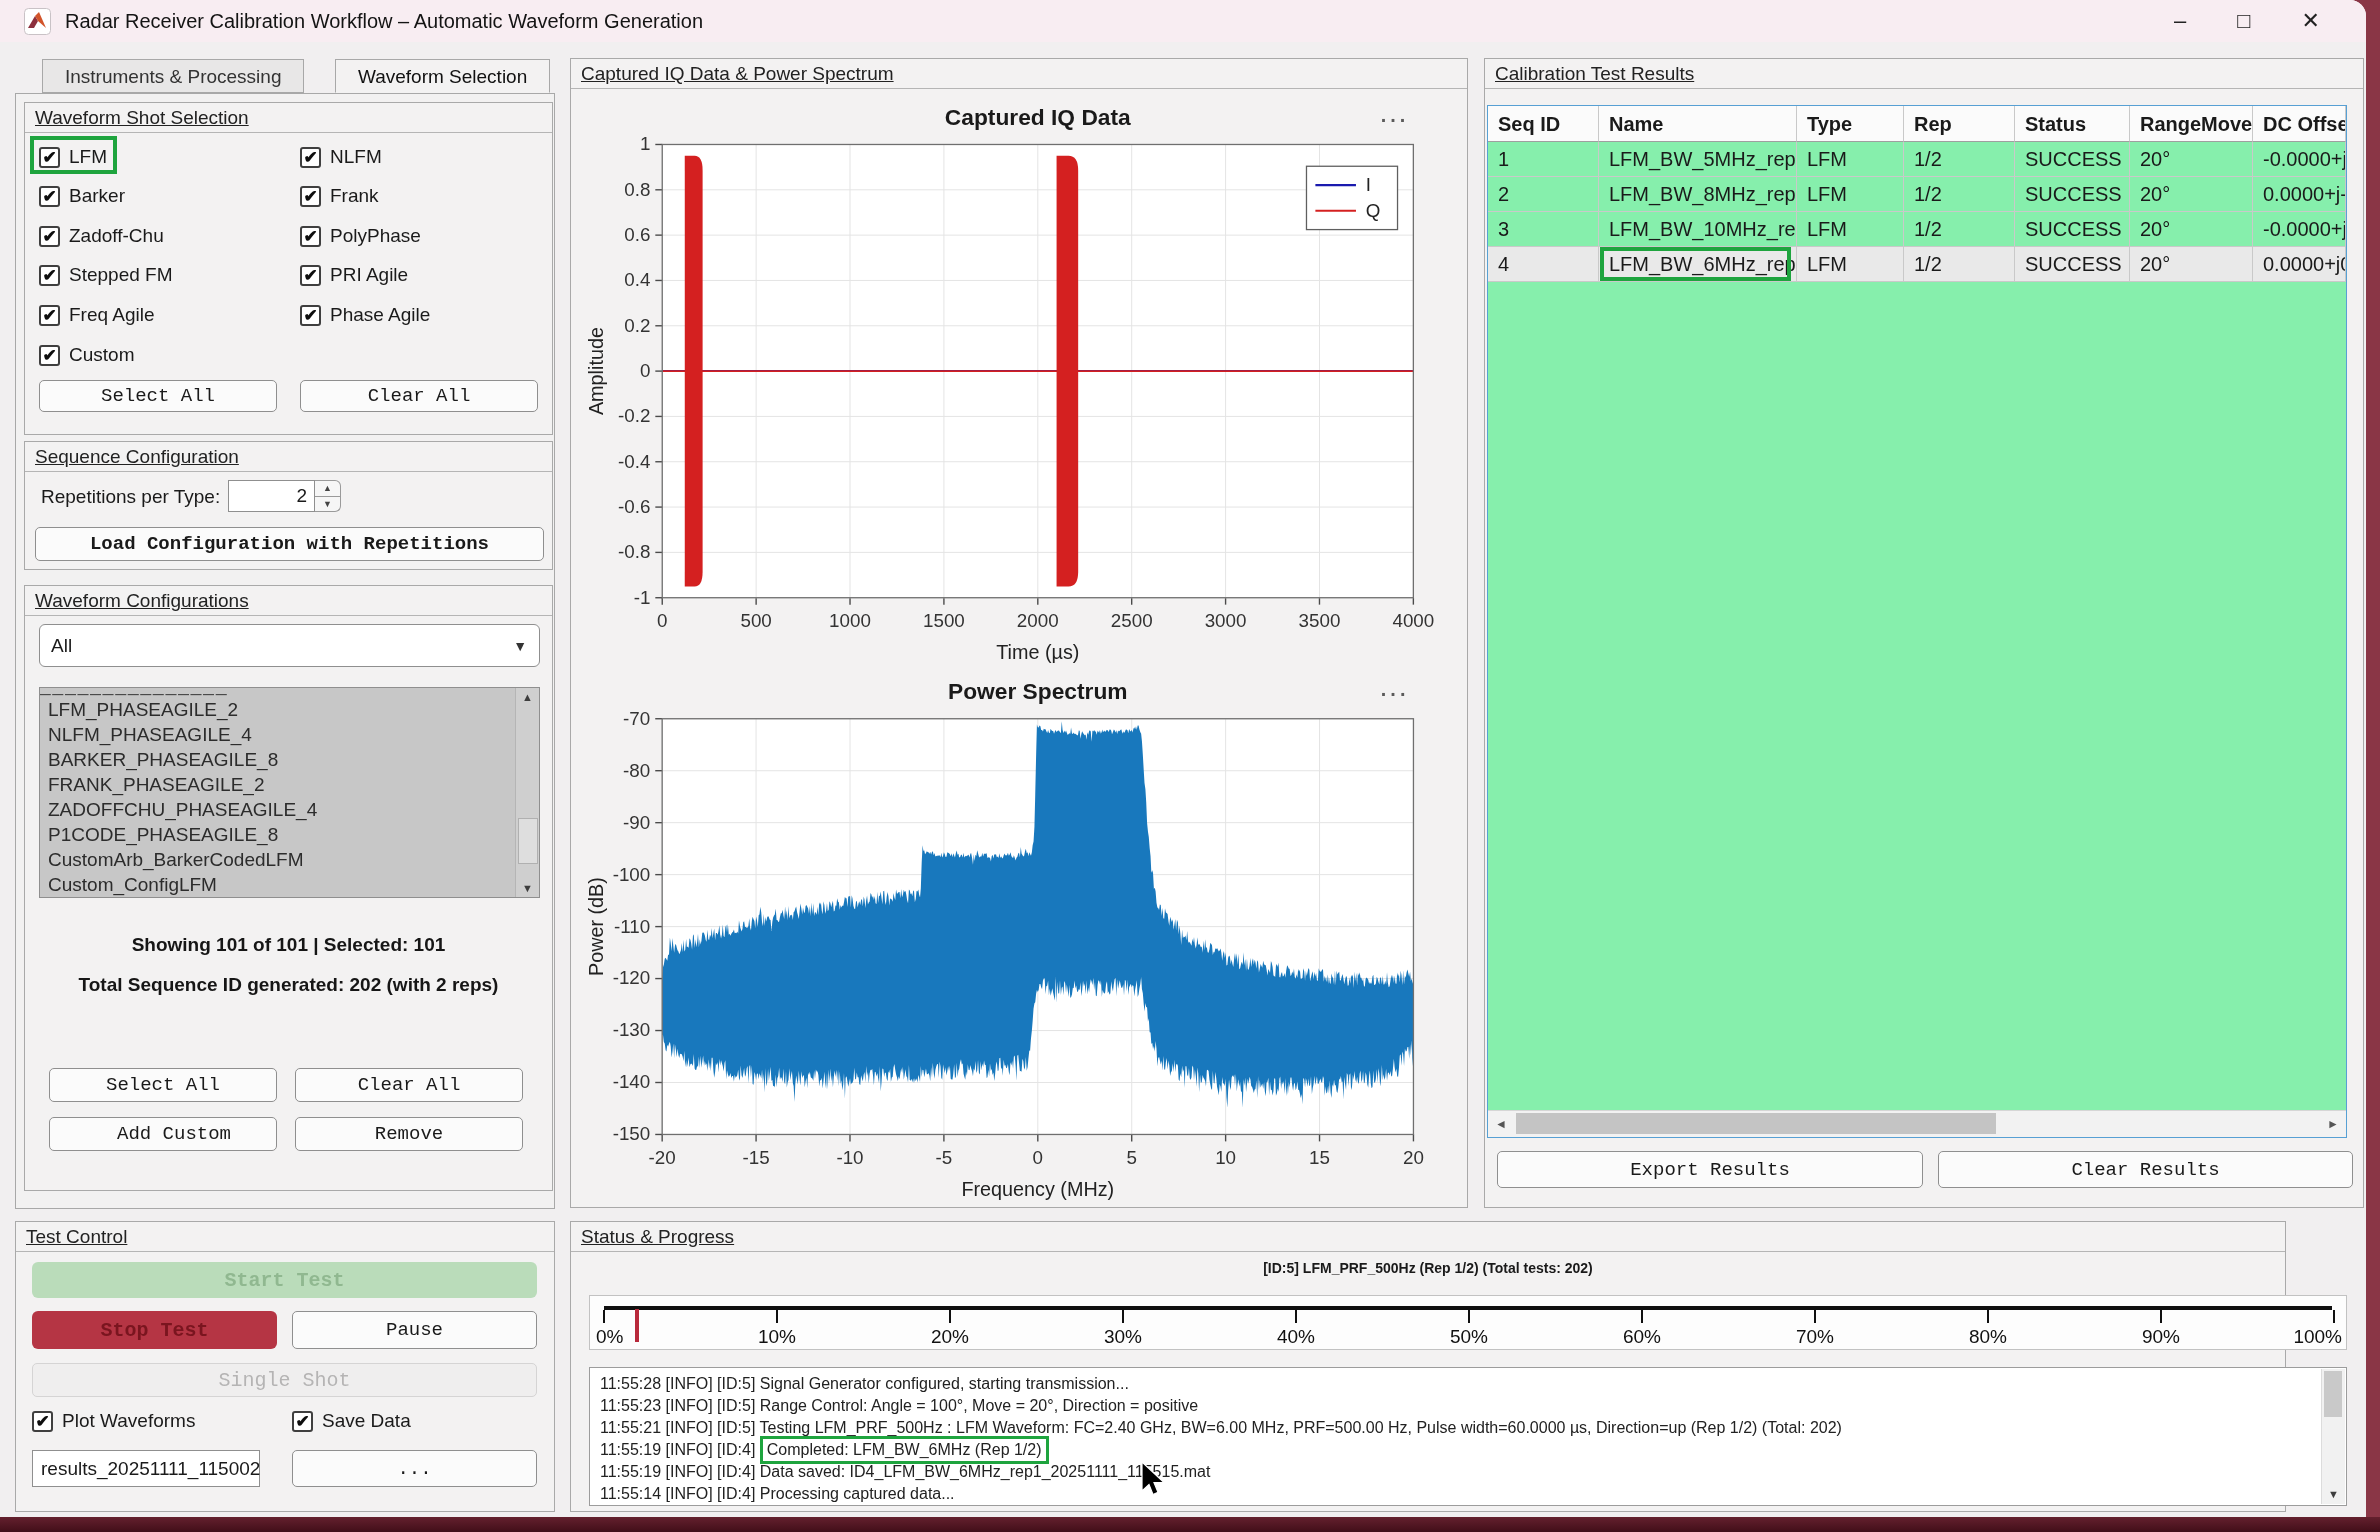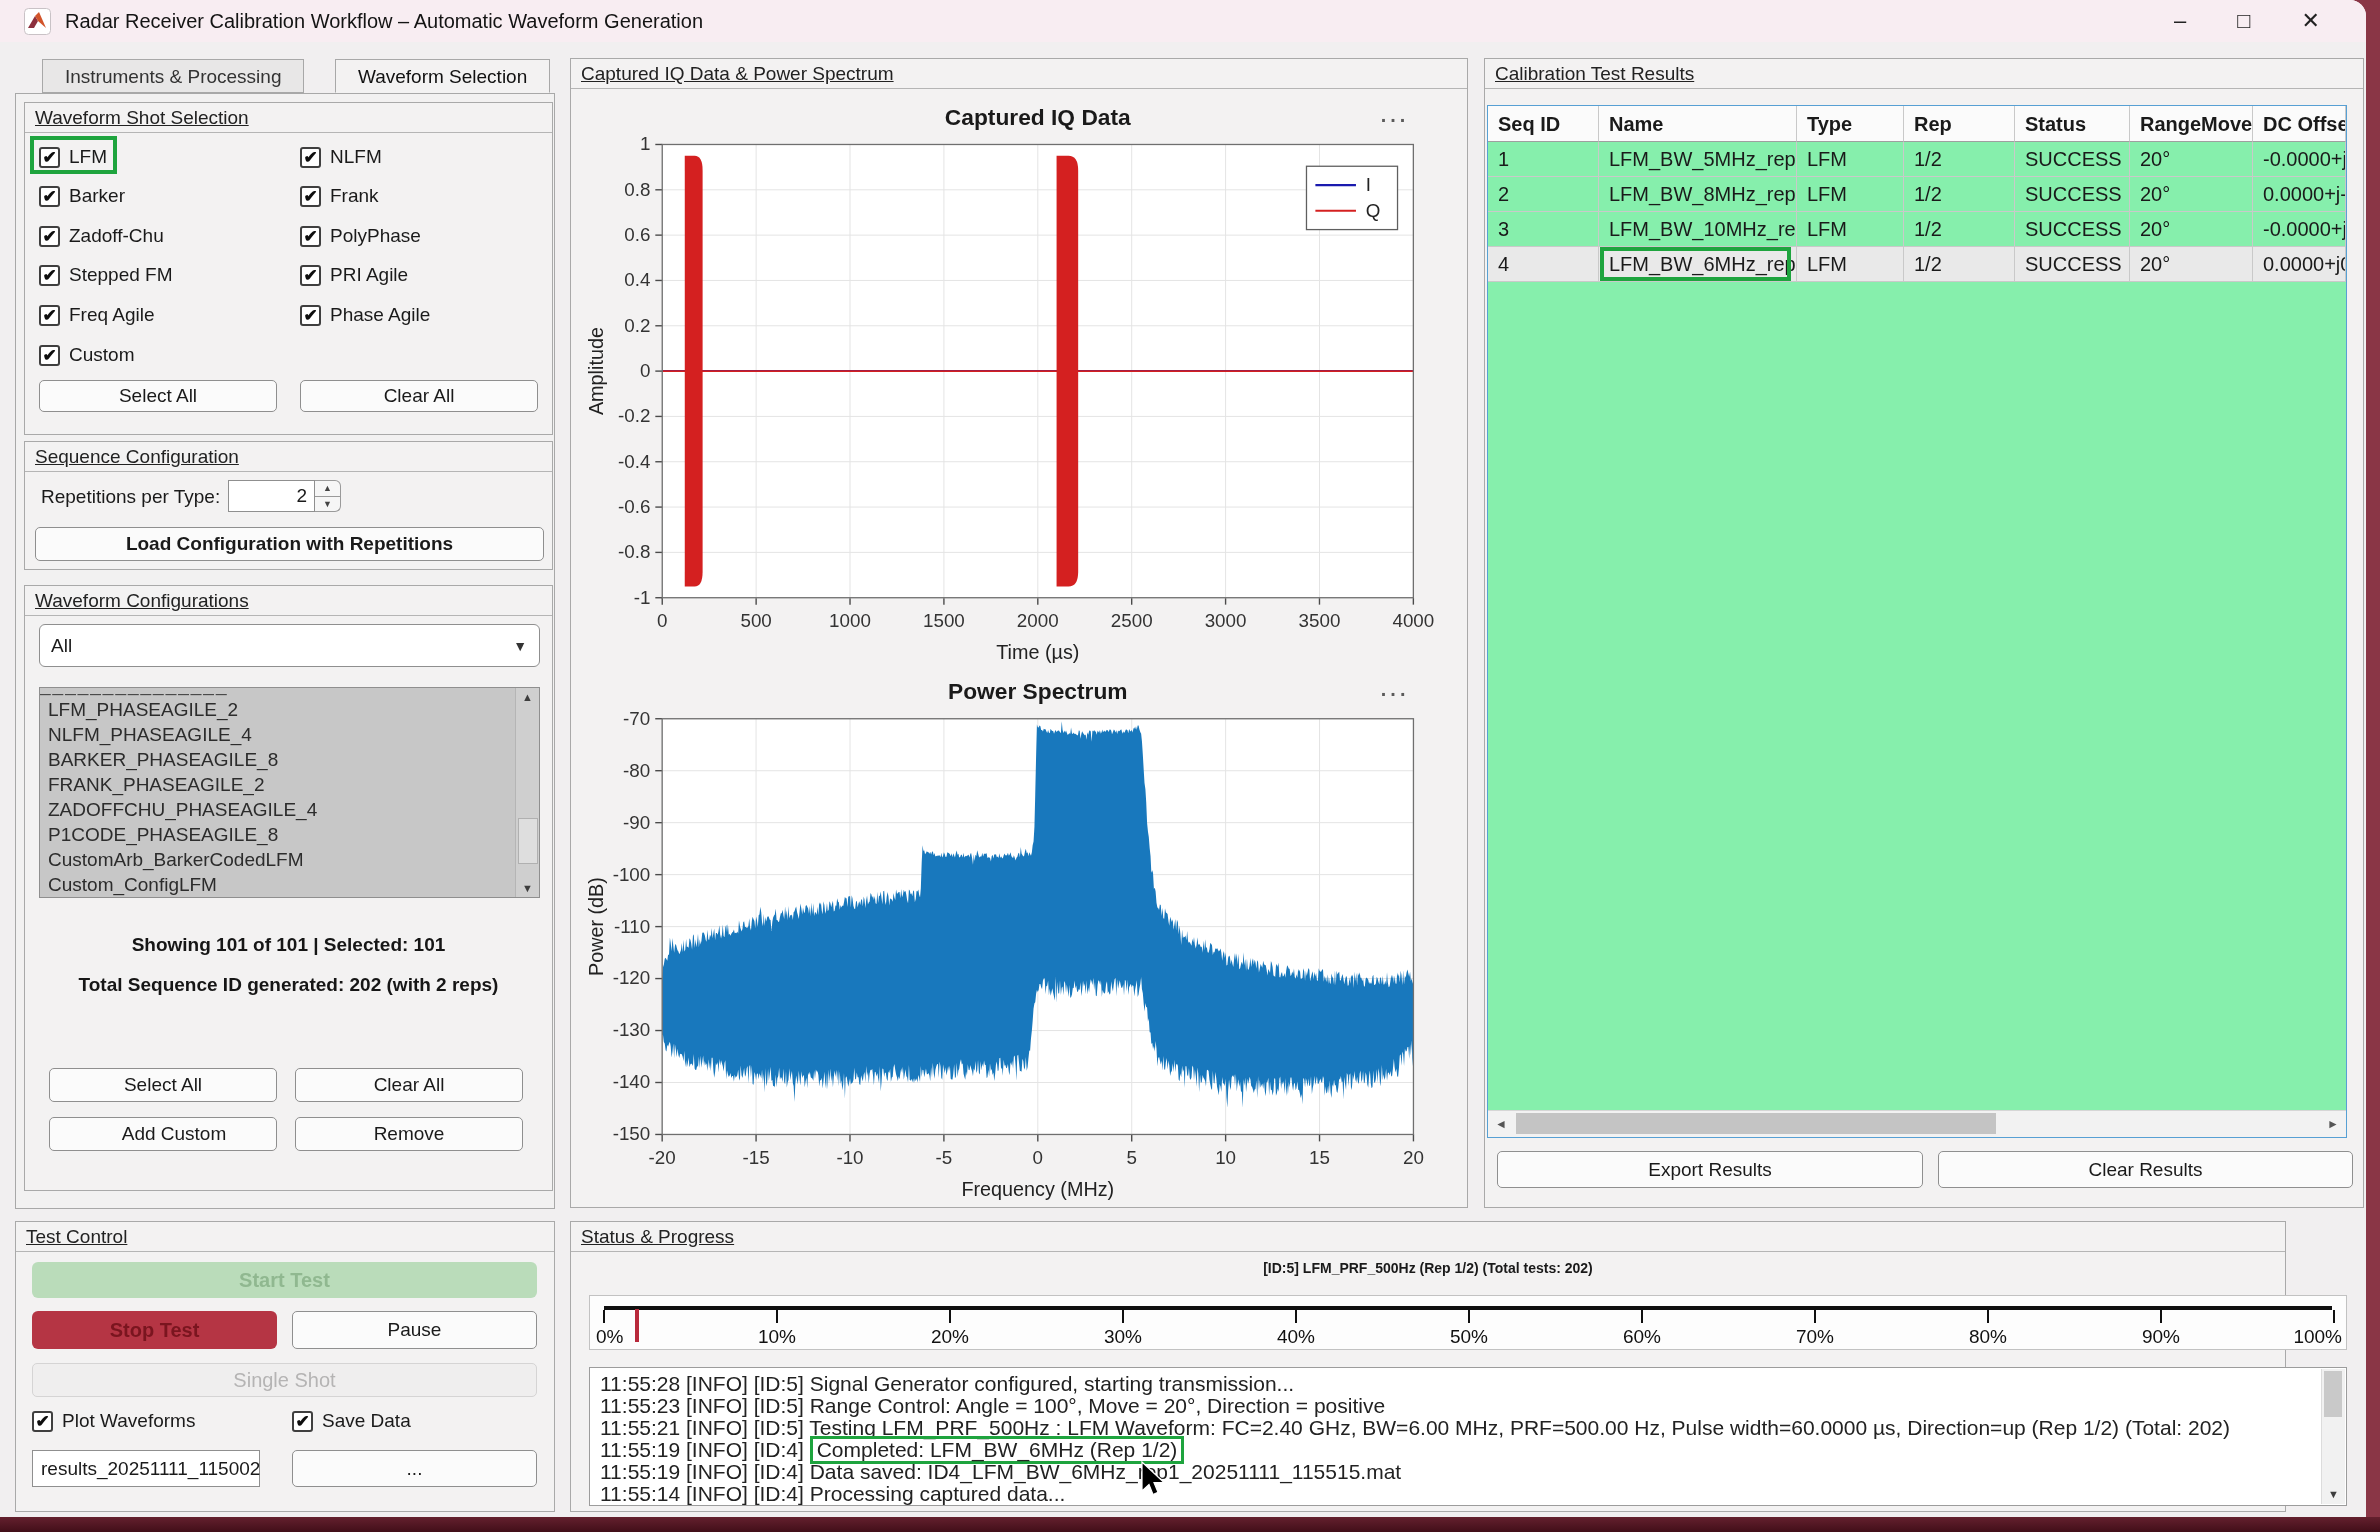--- a/index.html
+++ b/index.html
@@ -13,21 +13,21 @@
   #titlebar{height:42px;background:#f8edf2;display:flex;align-items:center;padding-left:24px;}
   #titlebar .app-title{margin-left:14px;font-size:20px;color:#141414;}
   #win-controls{margin-left:auto;display:flex;gap:51px;padding-right:46px;font-size:22px;color:#222;}
   #win-controls span{cursor:default;}
   
   .panel{position:absolute;background:#f3f2f2;border:1px solid #a9a9a9;box-sizing:border-box;}
   .panel-title{height:29px;line-height:29px;padding-left:10px;font-size:19px;color:#222;
           border-bottom:1px solid #b5b5b5;white-space:nowrap;overflow:hidden;text-decoration:underline;}
   .btn{position:absolute;box-sizing:border-box;background:#fbfbfb;border:1px solid #8f8f8f;
           border-radius:5px;font-size:19px;color:#1a1a1a;display:flex;align-items:center;
-          justify-content:center;font-family:Liberation Sans, sans-serif;}
+          justify-content:center;font-family:Liberation Mono, monospace;}
   
   #tabgroup{position:absolute;left:15px;top:59px;width:540px;height:1150px;}
   #tabbar{position:absolute;left:0;top:0;height:35px;white-space:nowrap;z-index:2;}
   .tab{display:inline-block;height:34px;line-height:34px;padding:0 22px;font-size:19px;
        border:1px solid #a8a8a8;box-sizing:border-box;margin-left:26px;background:#e8e7e7;color:#333;}
   .tab.first{margin-left:27px;}
   .tab.active{background:#f3f2f2;border-bottom:1px solid #f3f2f2;color:#111;}
   #tabcontent{position:absolute;left:0;top:34px;right:0;bottom:0;border:1px solid #a8a8a8;
        background:#f2f1f1;box-sizing:border-box;}
   
@@ -75,21 +75,21 @@
   #hthumb{position:absolute;left:28px;top:2px;height:21px;width:56%;background:#c4c4c4;}
   
   #ruler{position:absolute;left:18px;top:73px;width:1758px;height:55px;background:#fdfdfd;
        border:1px solid #c2c2c2;box-sizing:border-box;}
   #ruler-line{position:absolute;left:14px;right:14px;top:10px;height:4px;background:#101010;}
   .ruler-tick{position:absolute;top:14px;width:2px;height:13px;background:#101010;}
   .ruler-label{position:absolute;top:30px;font-size:19px;color:#111;white-space:nowrap;}
   #progress-marker{position:absolute;top:13px;width:4px;height:33px;background:#b8293b;}
   #logbox{position:absolute;left:18px;top:145px;width:1758px;height:139px;background:#fff;
        border:1px solid #9c9c9c;box-sizing:border-box;padding:5px 0 0 10px;overflow:hidden;}
-  .log-line{font-size:21px;line-height:22px;color:#222;white-space:nowrap;}
+  .log-line{font-size:16px;line-height:22px;color:#222;white-space:nowrap;}
   .log-hl{display:inline-block;border:3px solid #1ea43e;padding:0 4px;margin:-3px 0;}
   #log-vscroll{position:absolute;right:1px;top:1px;bottom:1px;width:23px;background:#f1f1f1;border-left:1px solid #dcdcdc;}
   #log-vthumb{position:absolute;left:2px;top:2px;width:18px;height:46px;background:#c9c9c9;}
   
   .cb-inline{display:flex;align-items:center;position:absolute;}
   #cursor{position:absolute;left:1139px;top:1461px;z-index:50;}
 </style>
 </head>
 <body>
 

